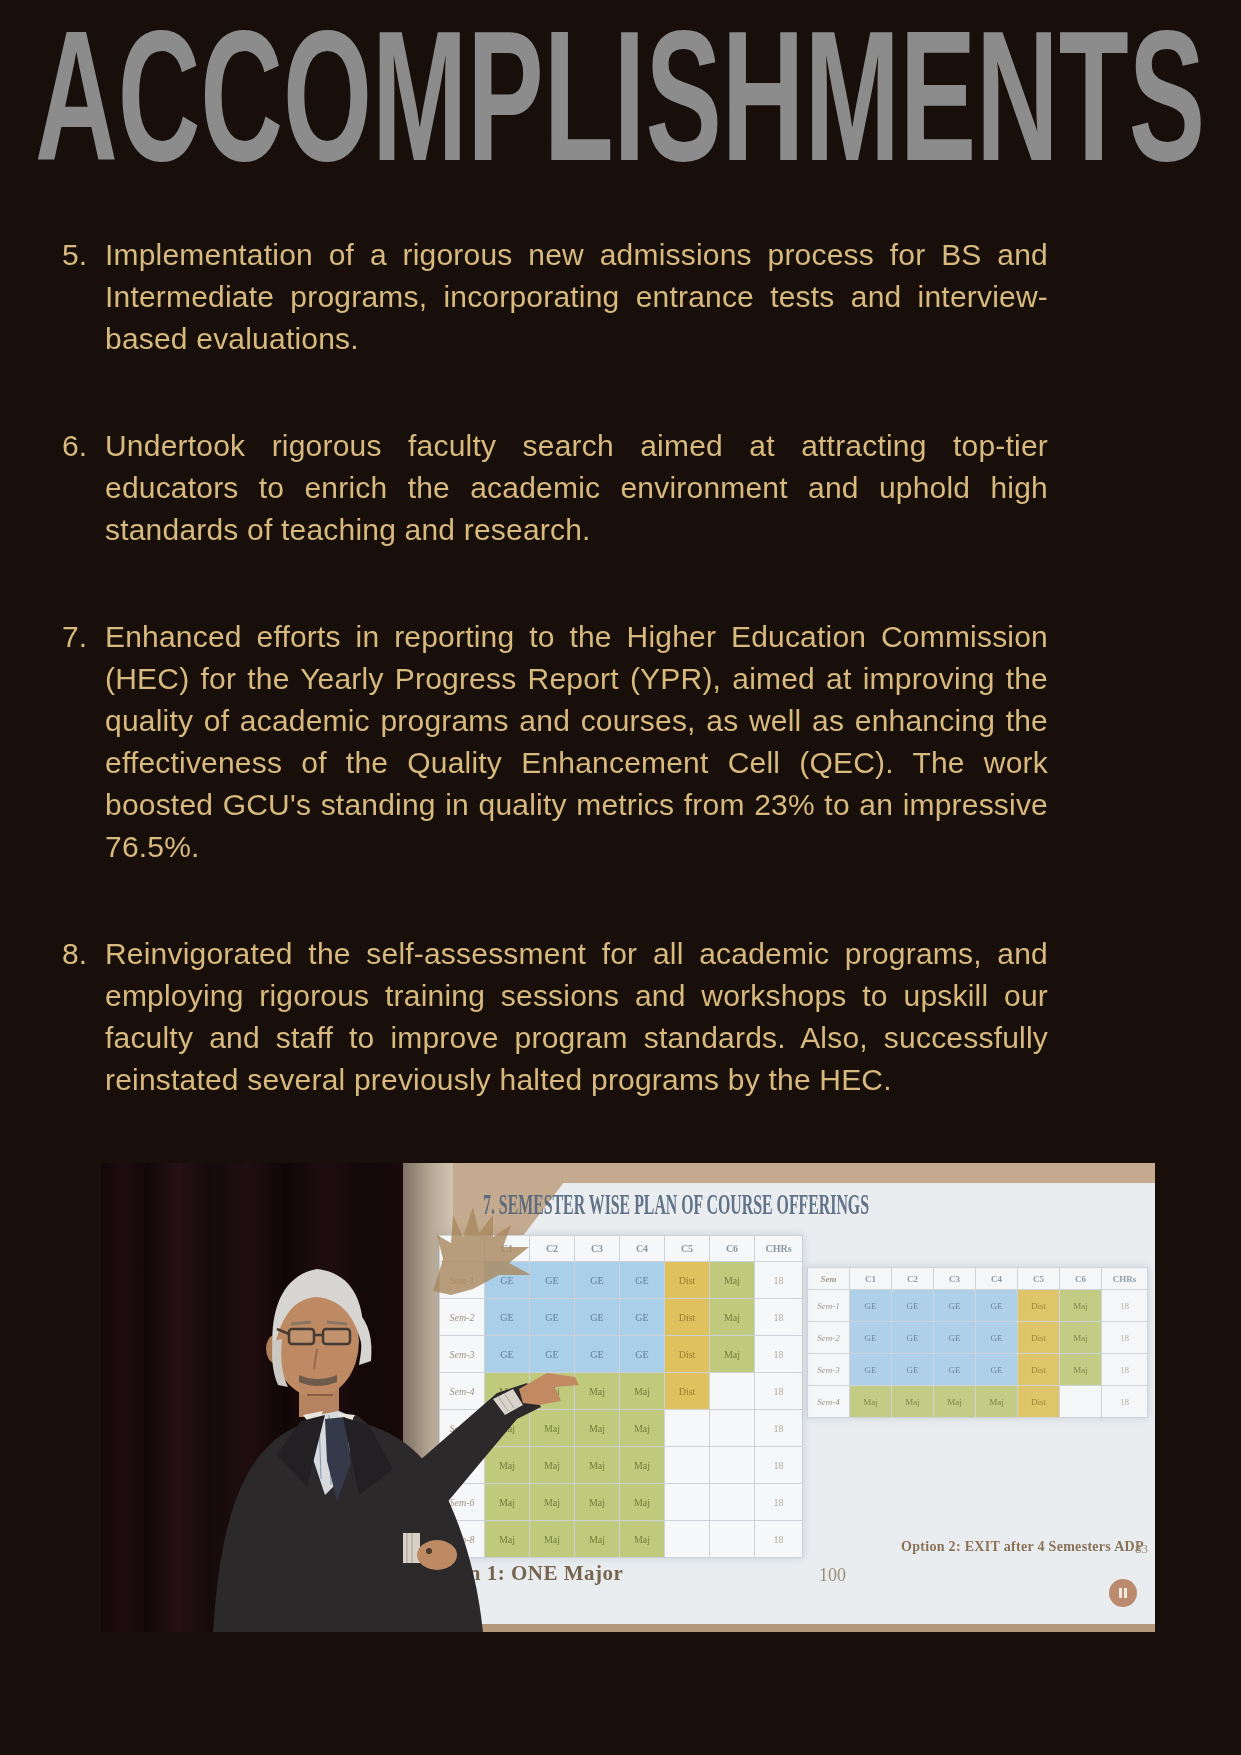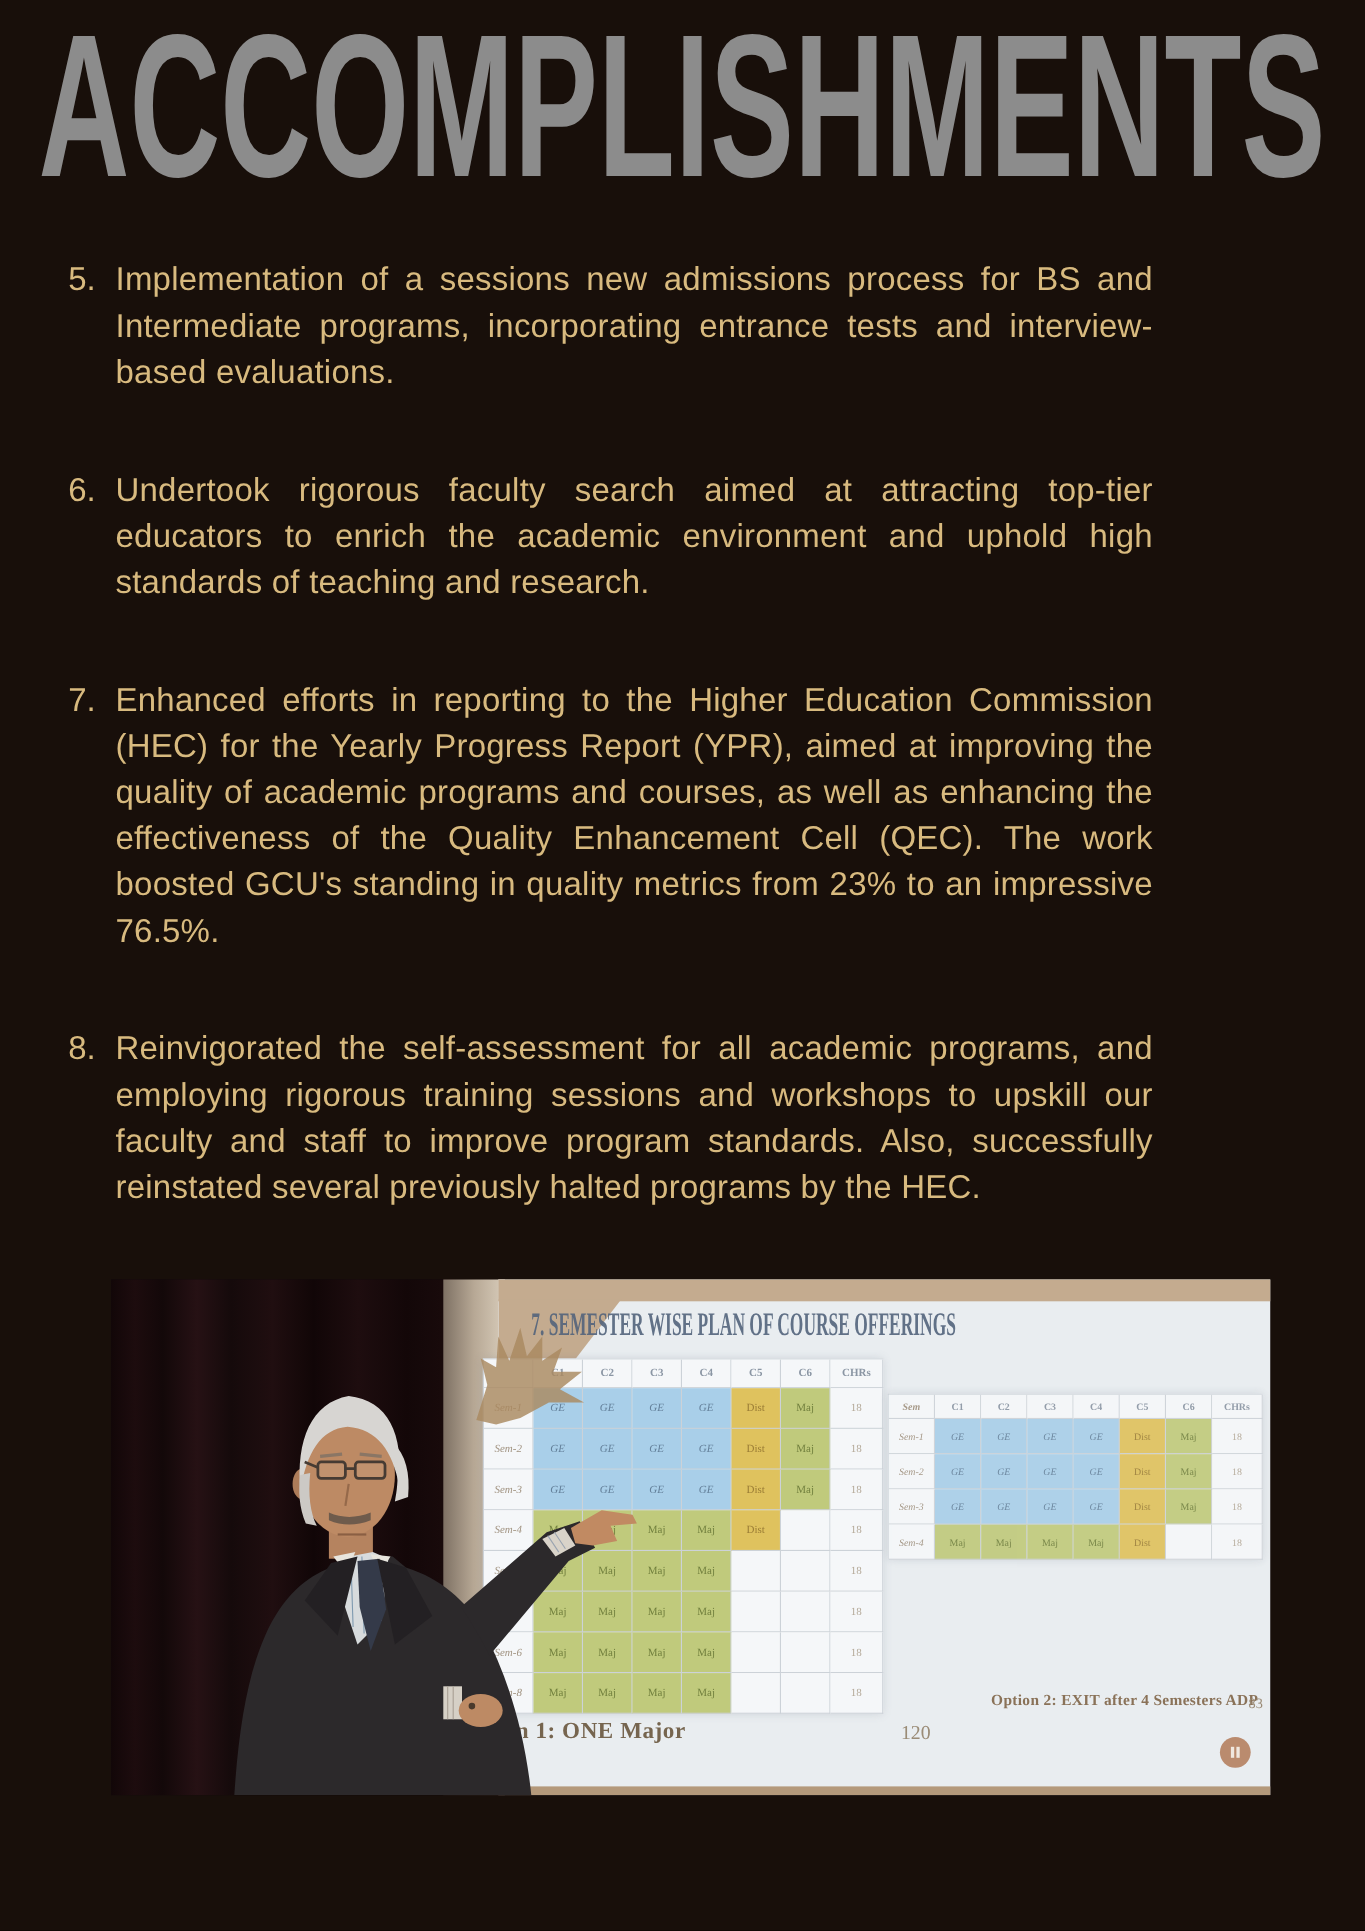--- a/index.html
+++ b/index.html
@@ -30,21 +30,21 @@
        border-top:1px solid #ccd2d8;border-left:1px solid #ccd2d8;
        font-family:"Liberation Serif",serif;box-shadow:0 0 8px rgba(110,120,135,.25);}
   .tbl-left{left:338px;top:72px;grid-template-columns:45px repeat(6,45px) 48px;font-size:10px;}
   .tbl-right{left:706px;top:104px;grid-template-columns:42px repeat(6,42px) 46px;font-size:9px;opacity:.92;}
   .cell{display:flex;align-items:center;justify-content:center;box-sizing:border-box;
         border-right:1px solid #ccd2d8;border-bottom:1px solid #ccd2d8;background:#f5f7f9;}
   .tbl-left .cell{height:37px;}  .tbl-left .hd{height:26px;}
   .tbl-right .cell{height:32px;} .tbl-right .hd{height:22px;}
   .hd{color:#8b96a4;font-weight:bold;}
   .lb{color:#a19381;font-style:italic;}
-  .val-GE{color:#64809a;font-style:italic;} .val-Dist{color:#9a7c35;} .val-Maj{color:#72803e;}
+  .val-GE{color:#64809a;} .val-Dist{color:#9a7c35;} .val-Maj{color:#72803e;}
   .val-18{color:#b3a897;} .val-none{color:transparent;}
   .opt1{position:absolute;left:314px;top:398px;z-index:3;font-family:"Liberation Serif",serif;
         font-weight:bold;font-size:21px;color:#76654f;letter-spacing:.5px;}
   .opt1-credits{position:absolute;left:718px;top:402px;z-index:3;font-family:"Liberation Serif",serif;
         font-size:18px;color:#9b8c77;}
   .opt2{position:absolute;left:800px;top:376px;z-index:3;font-family:"Liberation Serif",serif;
         font-weight:bold;font-size:14px;color:#8a7258;letter-spacing:.3px;text-align:center;}
   .opt2-credits{position:absolute;left:1034px;top:378px;z-index:3;font-family:"Liberation Serif",serif;
         font-size:13px;color:#9b8c77;}
   .badge{position:absolute;left:1008px;top:416px;z-index:3;width:28px;height:28px;border-radius:50%;
@@ -58,21 +58,21 @@
 
 <div class="page">
 
   <svg class="title-svg" width="1170" height="142">
     <text x="0" y="138" font-family="Liberation Sans, sans-serif" font-weight="700" font-size="185" fill="#8c8c8c" textLength="1170" lengthAdjust="spacingAndGlyphs">ACCOMPLISHMENTS</text>
   </svg>
 
   <ol class="list" id="list">
     <li class="item">
       <span class="num">5.</span>
-      <p class="txt">Implementation of a sessions new admissions process for BS and Intermediate programs, incorporating entrance tests and interview-based evaluations.</p>
+      <p class="txt">Implementation of a rigorous new admissions process for BS and Intermediate programs, incorporating entrance tests and interview-based evaluations.</p>
     </li>
 
     <li class="item">
       <span class="num">6.</span>
       <p class="txt">Undertook rigorous faculty search aimed at attracting top-tier educators to enrich the academic environment and uphold high standards of teaching and research.</p>
     </li>
 
     <li class="item">
       <span class="num">7.</span>
       <p class="txt">Enhanced efforts in reporting to the Higher Education Commission (HEC) for the Yearly Progress Report (YPR), aimed at improving the quality of academic programs and courses, as well as enhancing the effectiveness of the Quality Enhancement Cell (QEC). The work boosted GCU's standing in quality metrics from 23% to an impressive 76.5%.</p>
@@ -205,21 +205,21 @@
         <div class="cell val-Maj" style="background: rgb(192, 202, 124);">Maj</div>
         <div class="cell val-Maj" style="background: rgb(192, 202, 124);">Maj</div>
         <div class="cell val-Maj" style="background: rgb(192, 202, 124);">Maj</div>
         <div class="cell val-Maj" style="background: rgb(192, 202, 124);">Maj</div>
         <div class="cell val-Dist" style="background: rgb(223, 194, 94);">Dist</div>
         <div class="cell val-none" style="background: rgb(245, 247, 249);"></div>
         <div class="cell val-18" style="background: rgb(245, 247, 249);">18</div>
       </div>
 
     <div class="opt1">Option 1: ONE Major</div>
-    <div class="opt1-credits">120</div>
+    <div class="opt1-credits">100</div>
     <div class="opt2">Option 2: EXIT after 4 Semesters ADP</div>
     <div class="opt2-credits">83</div>
     <div class="badge">
         <i></i>
       </div>
 
     <svg class="man-svg" width="1054" height="469" viewBox="0 0 1054 469">
 
       <path d="M 332 128 L 342 96 L 336 72 L 350 80 L 352 52 L 362 74 L 372 44
                L 378 70 L 392 52 L 392 74 L 410 62 L 402 84 L 428 84 L 408 100 L 430 112

